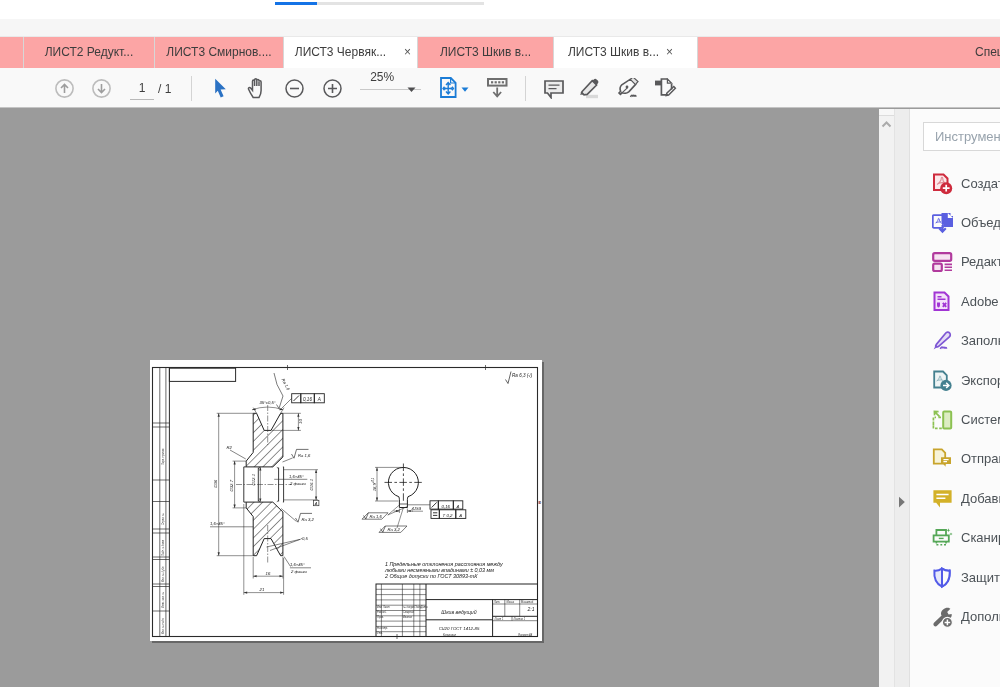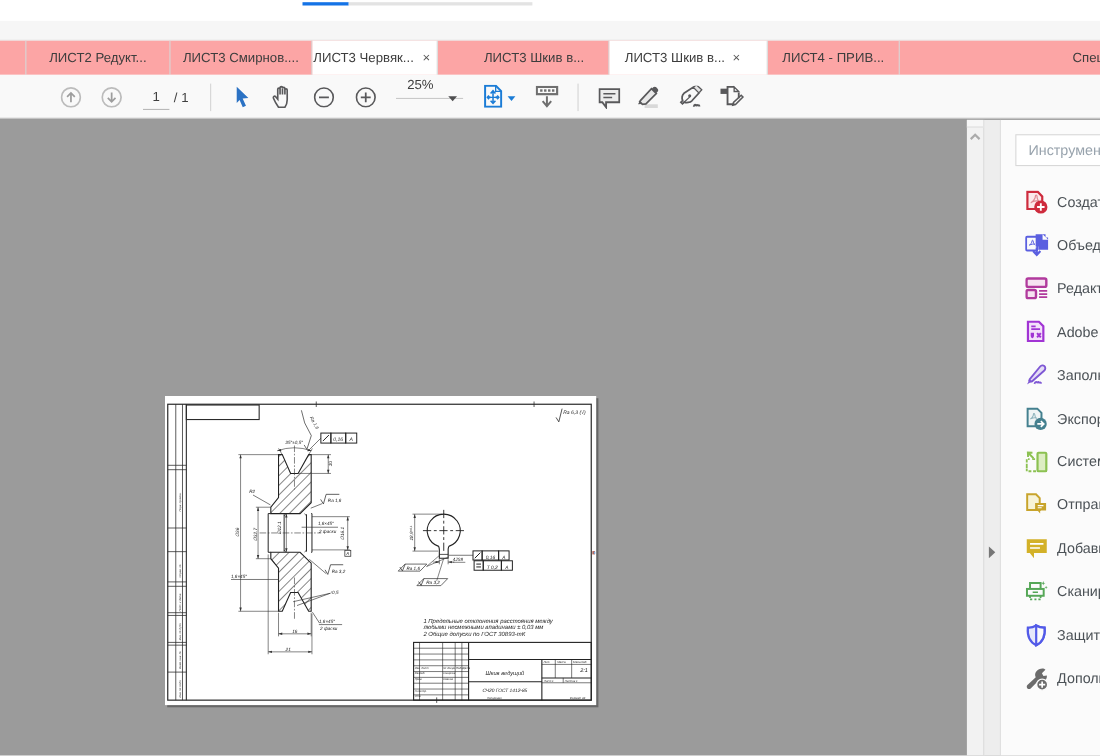--- a/index.html
+++ b/index.html
@@ -38,24 +38,23 @@
 <body>
 <div id="root">
   <div class="abs" id="topstrip"></div>
   <div class="abs" id="substrip"></div>
   <div class="abs" id="pbarblue"></div>
   <div class="abs" id="pbargray"></div>
 
   <div class="abs" id="tabbar">
     <div class="tab first" style="left:23px;width:132px;">ЛИСТ2 Редукт...</div>
     <div class="tab" style="left:155px;width:129px;">ЛИСТ3 Смирнов....</div>
-    <div class="tab active" style="left:284px;width:114px;padding-right:20px;">ЛИСТ3 Червяк...<span class="tabx" style="right:3px;">×</span></div>
+    <div class="tab active" style="left:284px;width:134px;padding-right:20px;">ЛИСТ3 Червяк...<span class="tabx" style="right:3px;">×</span></div>
     <div class="tab" style="left:418px;width:136px;">ЛИСТ3 Шкив в...</div>
     <div class="tab active" style="left:554px;width:144px;padding-right:24px;">ЛИСТ3 Шкив в...<span class="tabx" style="right:21px;">×</span></div>
-    <div class="tab" style="left:698px;width:120px;">ЛИСТ4 - ПРИВ...</div>
     <div class="tab" style="left:952px;width:133px;text-align:left;padding-left:23px;">Спец...</div>
   </div>
 
   <div class="abs" id="toolbar">
     <svg class="abs" style="left:55px;top:11px;" width="19" height="19">
       <circle cx="9.5" cy="9.5" r="8.6" fill="none" stroke="#bcbcbc" stroke-width="1.6"></circle>
       <path d="M9.5 14 L9.5 6 M6 9 L9.5 5.5 L13 9" fill="none" stroke="#9d9d9d" stroke-width="1.6"></path>
     </svg>
     <svg class="abs" style="left:92px;top:11px;" width="19" height="19">
       <circle cx="9.5" cy="9.5" r="8.6" fill="none" stroke="#bcbcbc" stroke-width="1.6"></circle>

